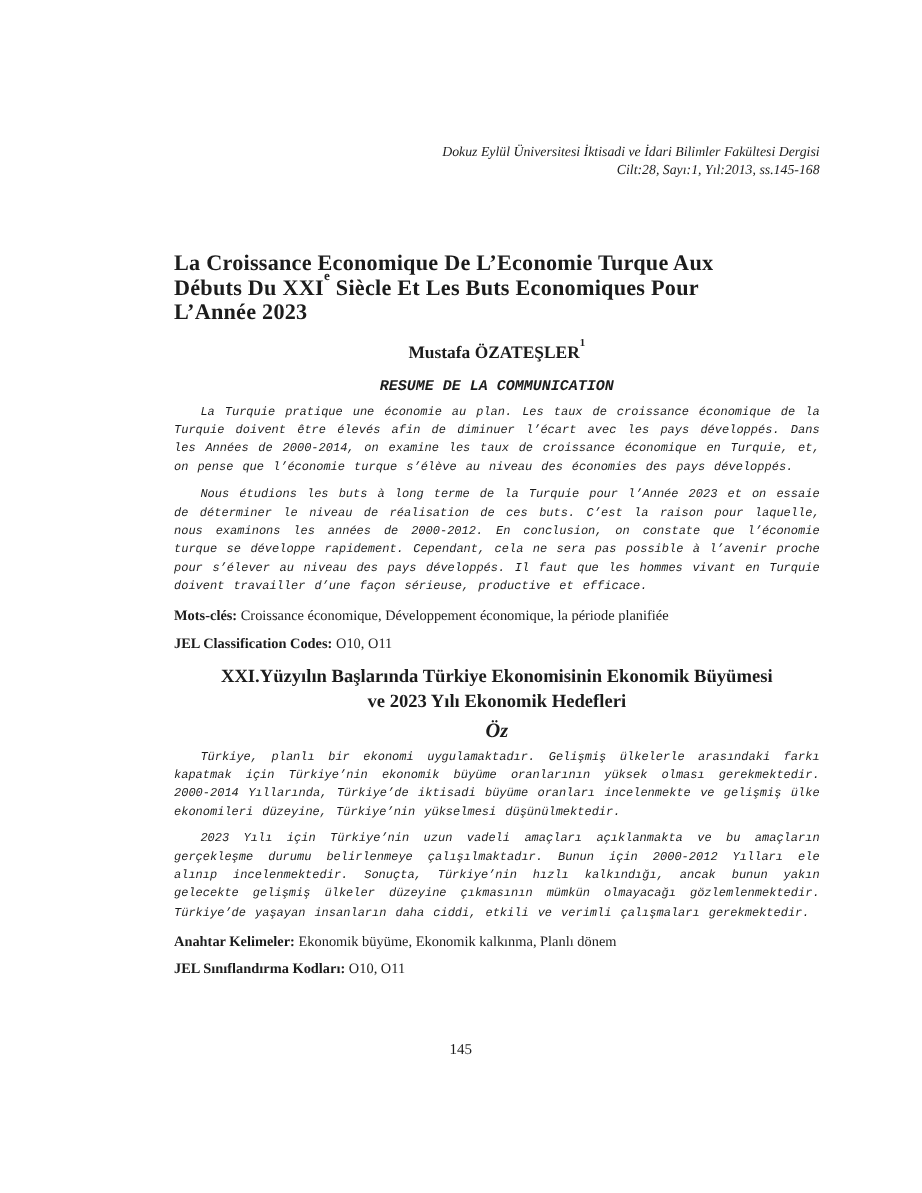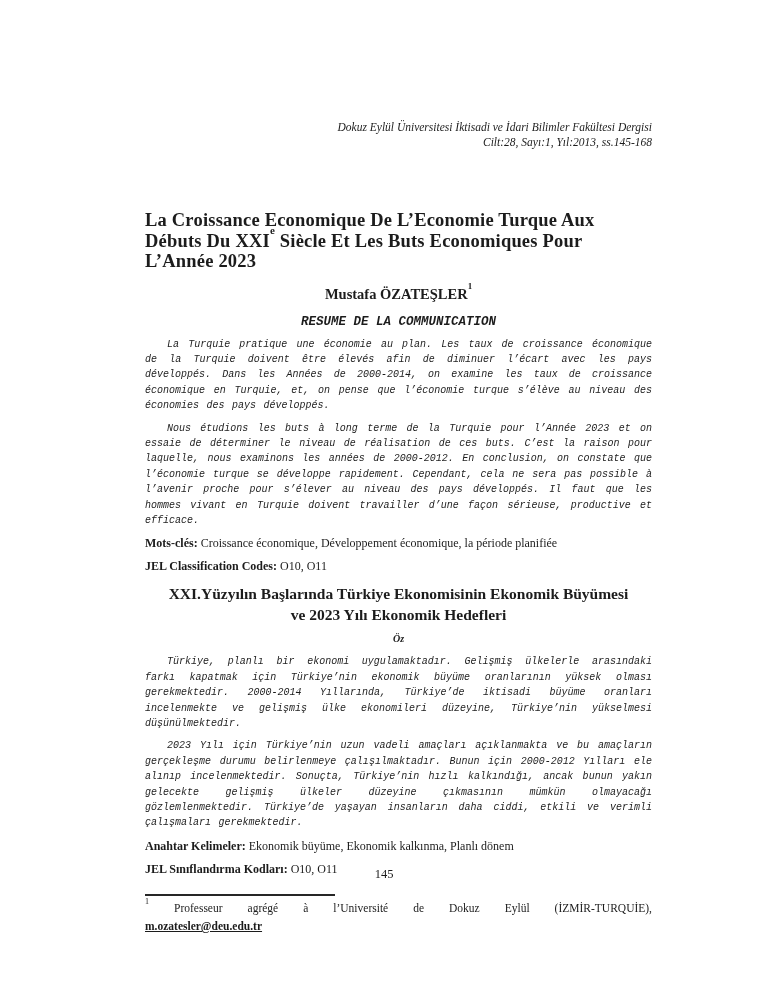--- a/index.html
+++ b/index.html
@@ -6,21 +6,21 @@
   html, body { background: #ffffff; }
   body {
     width: 768px; height: 994px;
     font-family: "Liberation Serif", "DejaVu Serif", serif;
     color: #1c1c1c;
     position: relative;
     overflow: hidden;
   }
   .page {
     position: absolute; inset: 0;
-    padding: 120px 116px 0 145px;
+    padding: 120px 85px 0 145px;
   }
   .journal-header {
     text-align: right;
     font-style: italic;
     font-size: 11.5px;
     line-height: 15px;
   }
   .article-title {
     margin-top: 60px;
     text-align: left;
@@ -74,21 +74,21 @@
     text-align: center;
     font-weight: bold;
     font-size: 15.5px;
     line-height: 21px;
   }
   .oz-heading {
     margin-top: 6px;
     text-align: center;
     font-weight: bold;
     font-style: italic;
-    font-size: 10px;
+    font-size: 17px;
     line-height: 16px;
   }
   .footnote-block { margin-top: 17px; }
   .footnote-rule {
     width: 190px;
     height: 0;
     border-top: 2px solid #262626;
     margin-bottom: 4px;
   }
   .fn-line1 {
@@ -160,24 +160,16 @@
 
   <p class="kw-line">
     <span class="kw-label">Anahtar Kelimeler:</span>
     <span class="kw-value">Ekonomik büyüme, Ekonomik kalkınma, Planlı dönem</span>
   </p>
   <p class="kw-line">
     <span class="kw-label">JEL Sınıflandırma Kodları:</span>
     <span class="kw-value">O10, O11</span>
   </p>
 
-  <div class="footnote-block">
-    <div class="footnote-rule"></div>
-    <div class="fn-line1">
-      <sup>1</sup>
-      <span>Professeur agrégé à l’Université de Dokuz Eylül (İZMİR-TURQUİE),</span>
-    </div>
-    <a class="fn-email">m.ozatesler@deu.edu.tr</a>
-  </div>
 
   <div class="page-number">145</div>
 
 </div>
 
 </body></html>

